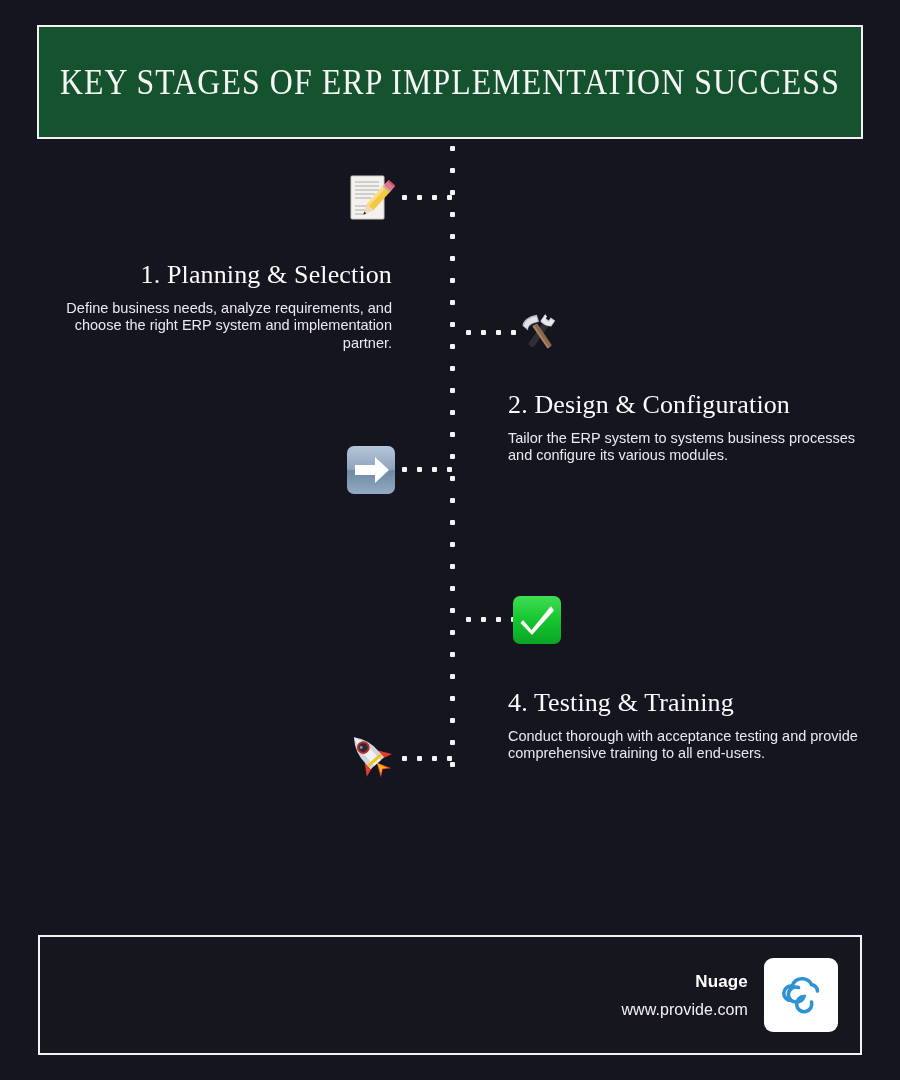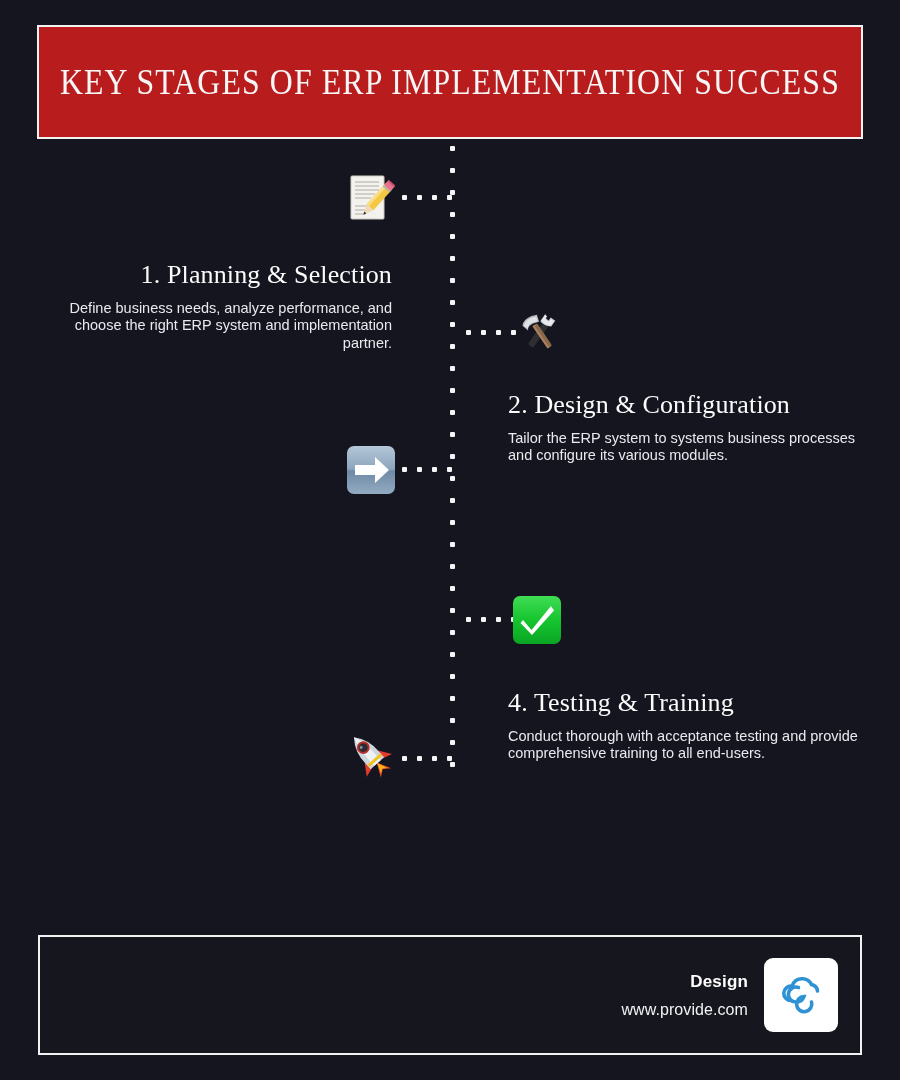--- a/index.html
+++ b/index.html
@@ -18,21 +18,21 @@
 
   
   .title-box {
     position: absolute;
     left: 37px;
     top: 25px;
     width: 826px;
     height: 114px;
     border: 2px solid #f2f2f2;
     box-sizing: border-box;
-    background: #b91c1c;
+    background: #14532d;
   }
   .title-text {
     position: absolute;
     left: 0;
     right: 0;
     top: 50%;
     transform: translateY(-50%);
     text-align: center;
     font-family: "Liberation Serif", serif;
     font-size: 30px;
@@ -328,41 +328,41 @@
           <circle cx="24.5" cy="14.5" r="1.5" fill="#8d8fa0"></circle>
 
           <rect x="17.5" y="31.5" width="17" height="3" fill="#f0c21c"></rect>
         </g>
       </svg>
     </span>
   </div>
 
   <div class="stage left-side" style="left:56px; top:260px; width:336px;">
     <h2>1. Planning &amp; Selection</h2>
-    <p>Define business needs, analyze performance, and choose the right ERP system and implementation partner.</p>
+    <p>Define business needs, analyze requirements, and choose the right ERP system and implementation partner.</p>
   </div>
 
   <div class="stage right-side" style="left:508px; top:390px; width:350px;">
     <h2>2. Design &amp; Configuration</h2>
     <p>Tailor the ERP system to systems business processes and configure its various modules.</p>
   </div>
 
   <div class="stage left-side" style="left:60px; top:491px; width:332px;">
   </div>
 
   <div class="stage right-side" style="left:508px; top:688px; width:350px;">
     <h2>4. Testing &amp; Training</h2>
     <p>Conduct thorough with acceptance testing and provide comprehensive training to all end-users.</p>
   </div>
 
 
   <div class="footer-box">
     <div class="brand-wrap">
       <div class="brand-text">
-        <div class="brand-name">Design</div>
+        <div class="brand-name">Nuage</div>
         <div class="brand-url">www.provide.com</div>
       </div>
       <div class="logo-tile">
         <span>
           <svg width="56" height="56" viewBox="0 0 56 56">
             <g fill="none" stroke="#2f92d4" stroke-width="3.6" stroke-linecap="round">
               <path d="M18.5 35.5 A7.2 7.2 0 1 1 19 21.2 A10.6 10.6 0 0 1 38.6 19.6 A7.6 7.6 0 0 1 44.5 26"></path>
               <path d="M25.5 22.5 A7.5 7.5 0 1 0 23.5 37 A8 8 0 0 0 31 31.5 A7.6 7.6 0 1 0 38.5 37"></path>
             </g>
           </svg>

